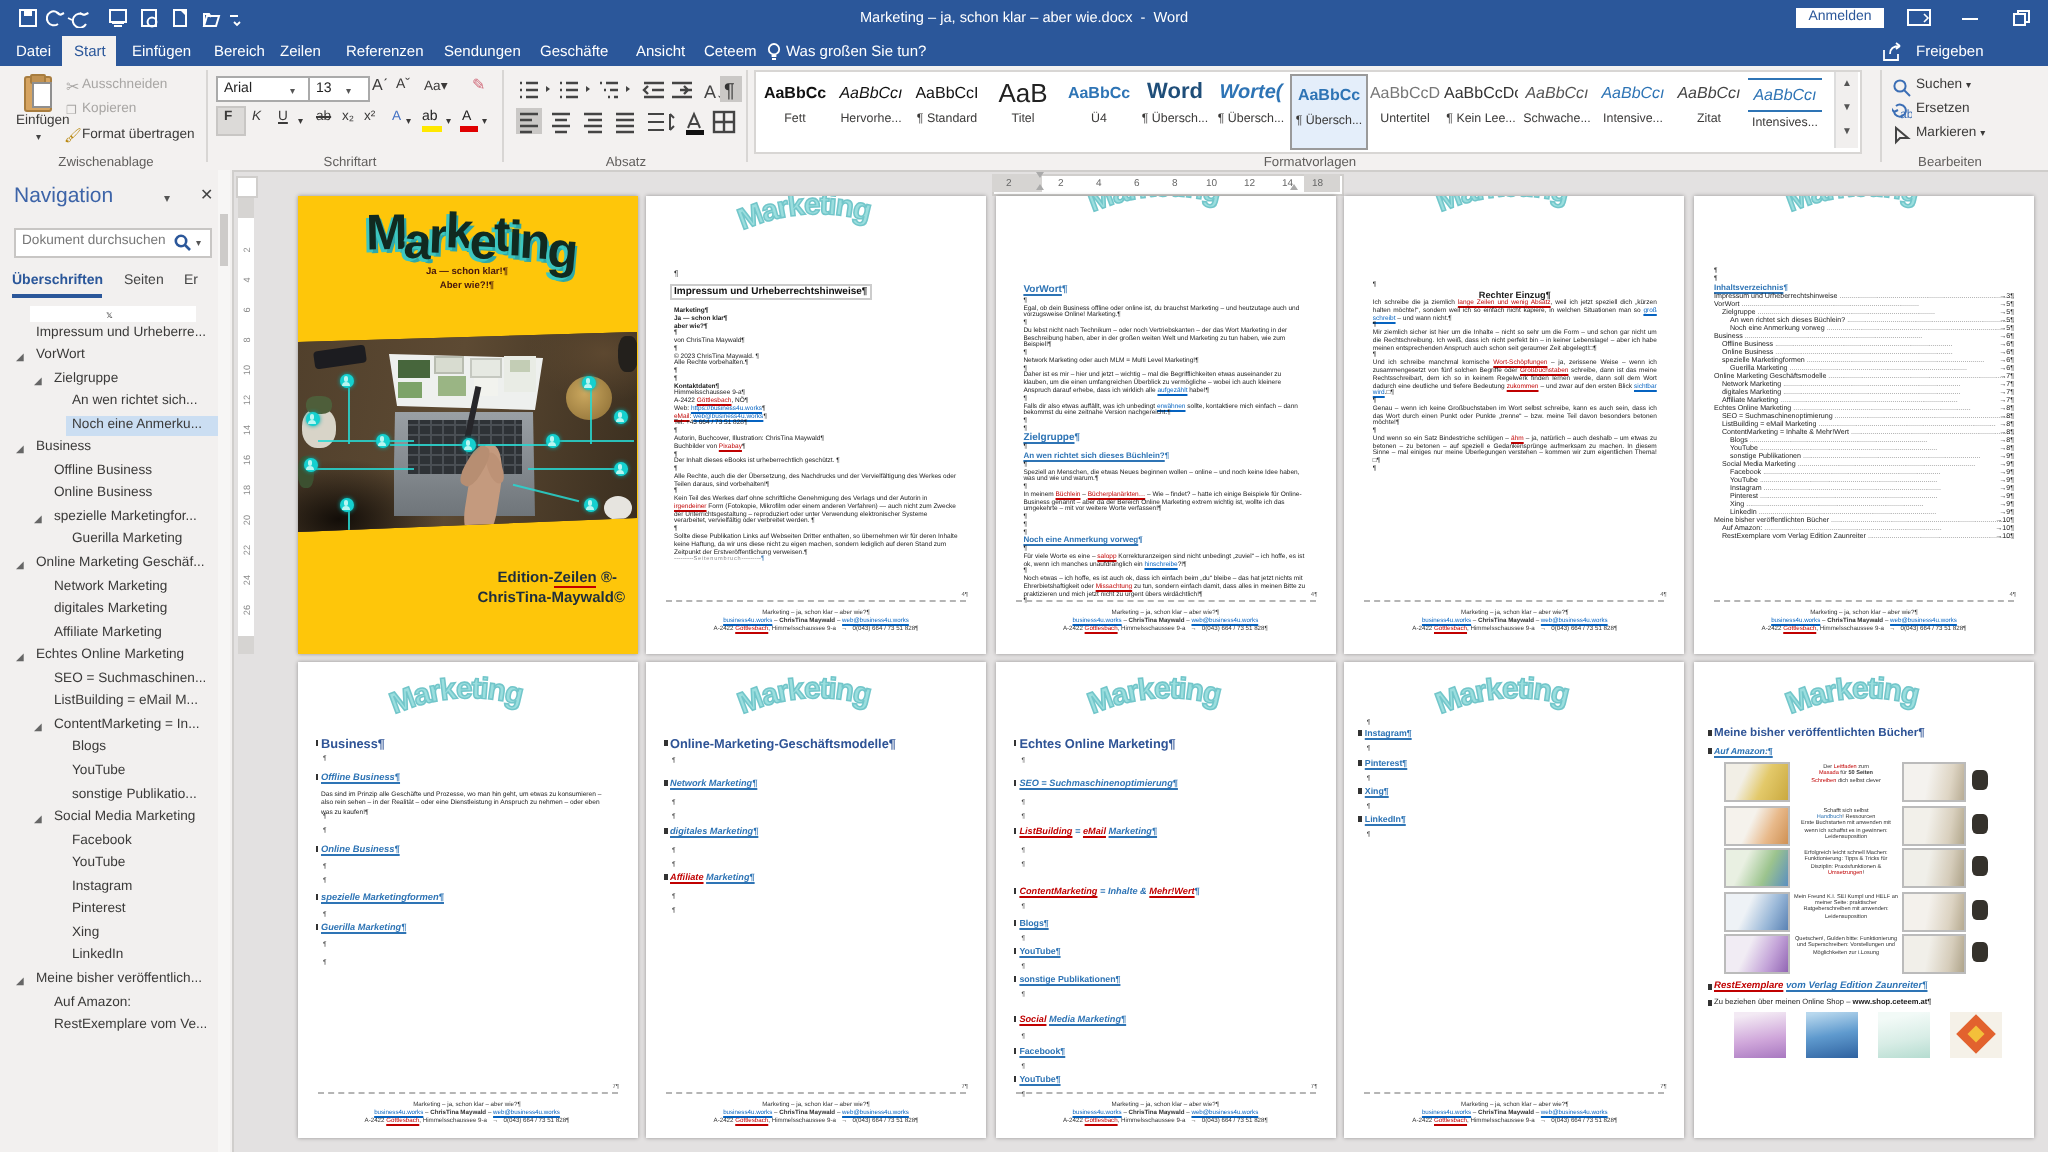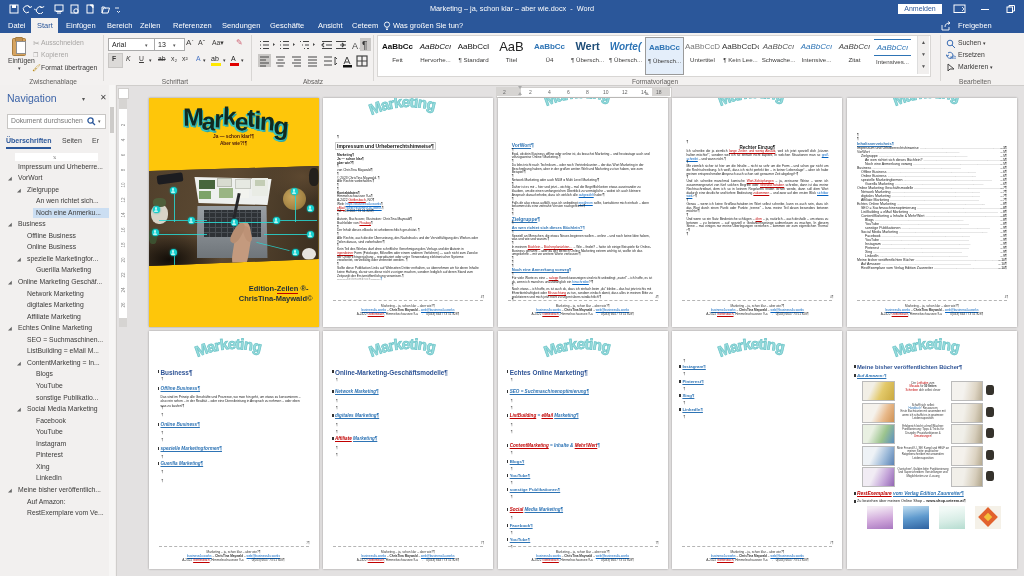--- a/index.html
+++ b/index.html
@@ -198,21 +198,21 @@
       </div>
     <div class="stychip" style="left:493px;">
         <span style="font-size:13px;color:#222;line-height:15px;">AaB</span>
         <i>Titel</i>
       </div>
     <div class="stychip" style="left:531px;">
         <span style="font-weight:bold;color:#2e74b5;">AaBbCc</span>
         <i>Ü4</i>
       </div>
     <div class="stychip" style="left:569px;">
-        <span style="font-size:11px;font-weight:bold;color:#1f4e79;">Wert</span>
+        <span style="font-size:11px;font-weight:bold;color:#1f4e79;">Word</span>
         <i>¶ Übersch...</i>
       </div>
     <div class="stychip" style="left:607px;">
         <span style="font-size:10px;font-weight:bold;font-style:italic;color:#2e74b5;">Worte(</span>
         <i>¶ Übersch...</i>
       </div>
     <div class="stychip" style="left:645px;background:#e4eefa;border:1px solid #9a9a9a;">
         <span style="font-weight:bold;color:#2e74b5;">AaBbCc</span>
         <i>¶ Übersch...</i>
       </div>

